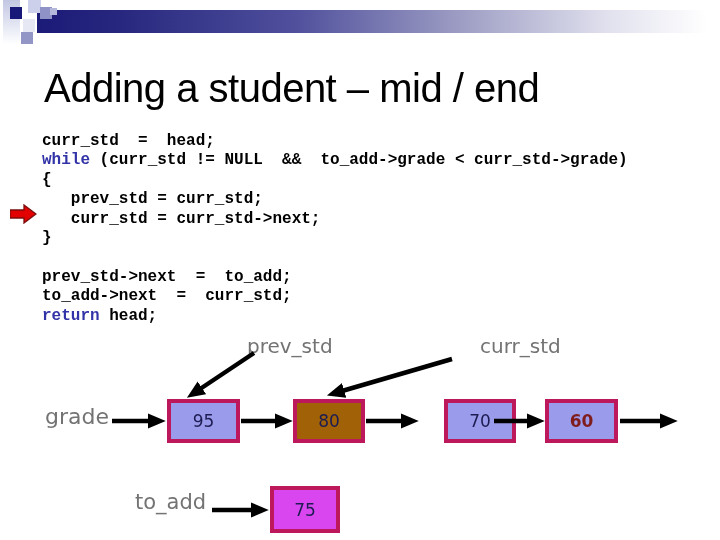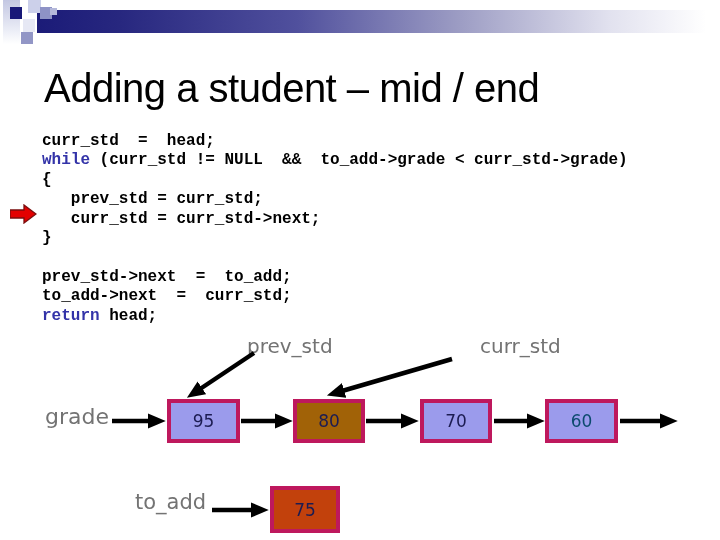--- a/index.html
+++ b/index.html
@@ -35,21 +35,21 @@
   .dlabel{position:absolute;color:#737373;white-space:nowrap;font-family:"DejaVu Sans",sans-serif;}
   .lbl-head{left:45px;top:404px;font-size:22px;}
   .lbl-prev{left:247px;top:334px;font-size:20px;}
   .lbl-curr{left:457px;top:334px;font-size:20px;margin-left:23px;}
   .lbl-toadd{left:127px;top:490px;font-size:21px;margin-left:8px;}
 
   .node{position:absolute;border:4px solid #be185d;display:flex;align-items:center;justify-content:center;
         font-family:"DejaVu Sans",sans-serif;font-size:17px;box-sizing:border-box;}
   .node-95{left:167px;top:399px;width:73px;height:44px;}
   .node-80{left:293px;top:399px;width:72px;height:44px;}
-  .node-70{left:420px;top:399px;width:72px;height:44px;}
+  .node-70{left:444px;top:399px;width:72px;height:44px;}
   .node-60{left:545px;top:399px;width:73px;height:44px;}
   .node-75{left:270px;top:486px;width:70px;height:47px;}
 
   .arrows{position:absolute;left:0;top:0;pointer-events:none;}
 </style>
 </head>
 <body>
 
 <div class="slide">
 
@@ -84,22 +84,22 @@
 
   <div>
     <div class="dlabel lbl-head">grade</div>
     <div class="dlabel lbl-prev">prev_std</div>
     <div class="dlabel lbl-curr">curr_std</div>
     <div class="dlabel lbl-toadd">to_add</div>
 
     <div class="node node-95" style="background: rgb(155, 155, 236); color: rgb(28, 28, 82);">95</div>
     <div class="node node-80" style="background: #a16207; color: rgb(28, 28, 82);">80</div>
     <div class="node node-70" style="background: rgb(155, 155, 236); color: rgb(28, 28, 82);">70</div>
-    <div class="node node-60" style="background: rgb(155, 155, 236); color: #0c4a6e;">60</div>
-    <div class="node node-75" style="background: #c2410c; color: rgb(28, 28, 82);">75</div>
+    <div class="node node-60" style="background: rgb(155, 155, 236); color: #7f1d1d; font-weight: bold;">60</div>
+    <div class="node node-75" style="background: #d946ef; color: rgb(28, 28, 82);">75</div>
 
     <svg class="arrows" width="720" height="540" viewBox="0 0 720 540">
       <defs>
         <marker id="ah" markerWidth="4" markerHeight="3.4" refX="0.5" refY="1.7" orient="auto" markerUnits="strokeWidth">
           <path d="M0,0 L4,1.7 L0,3.4 Z" fill="#000"></path>
         </marker>
       </defs>
       <line x1="112" y1="421" x2="150" y2="421" stroke="#000" stroke-width="4.5" marker-end="url(#ah)"></line>
       <line x1="241" y1="421" x2="277" y2="421" stroke="#000" stroke-width="4.5" marker-end="url(#ah)"></line>
       <line x1="366" y1="421" x2="403" y2="421" stroke="#000" stroke-width="4.5" marker-end="url(#ah)"></line>

